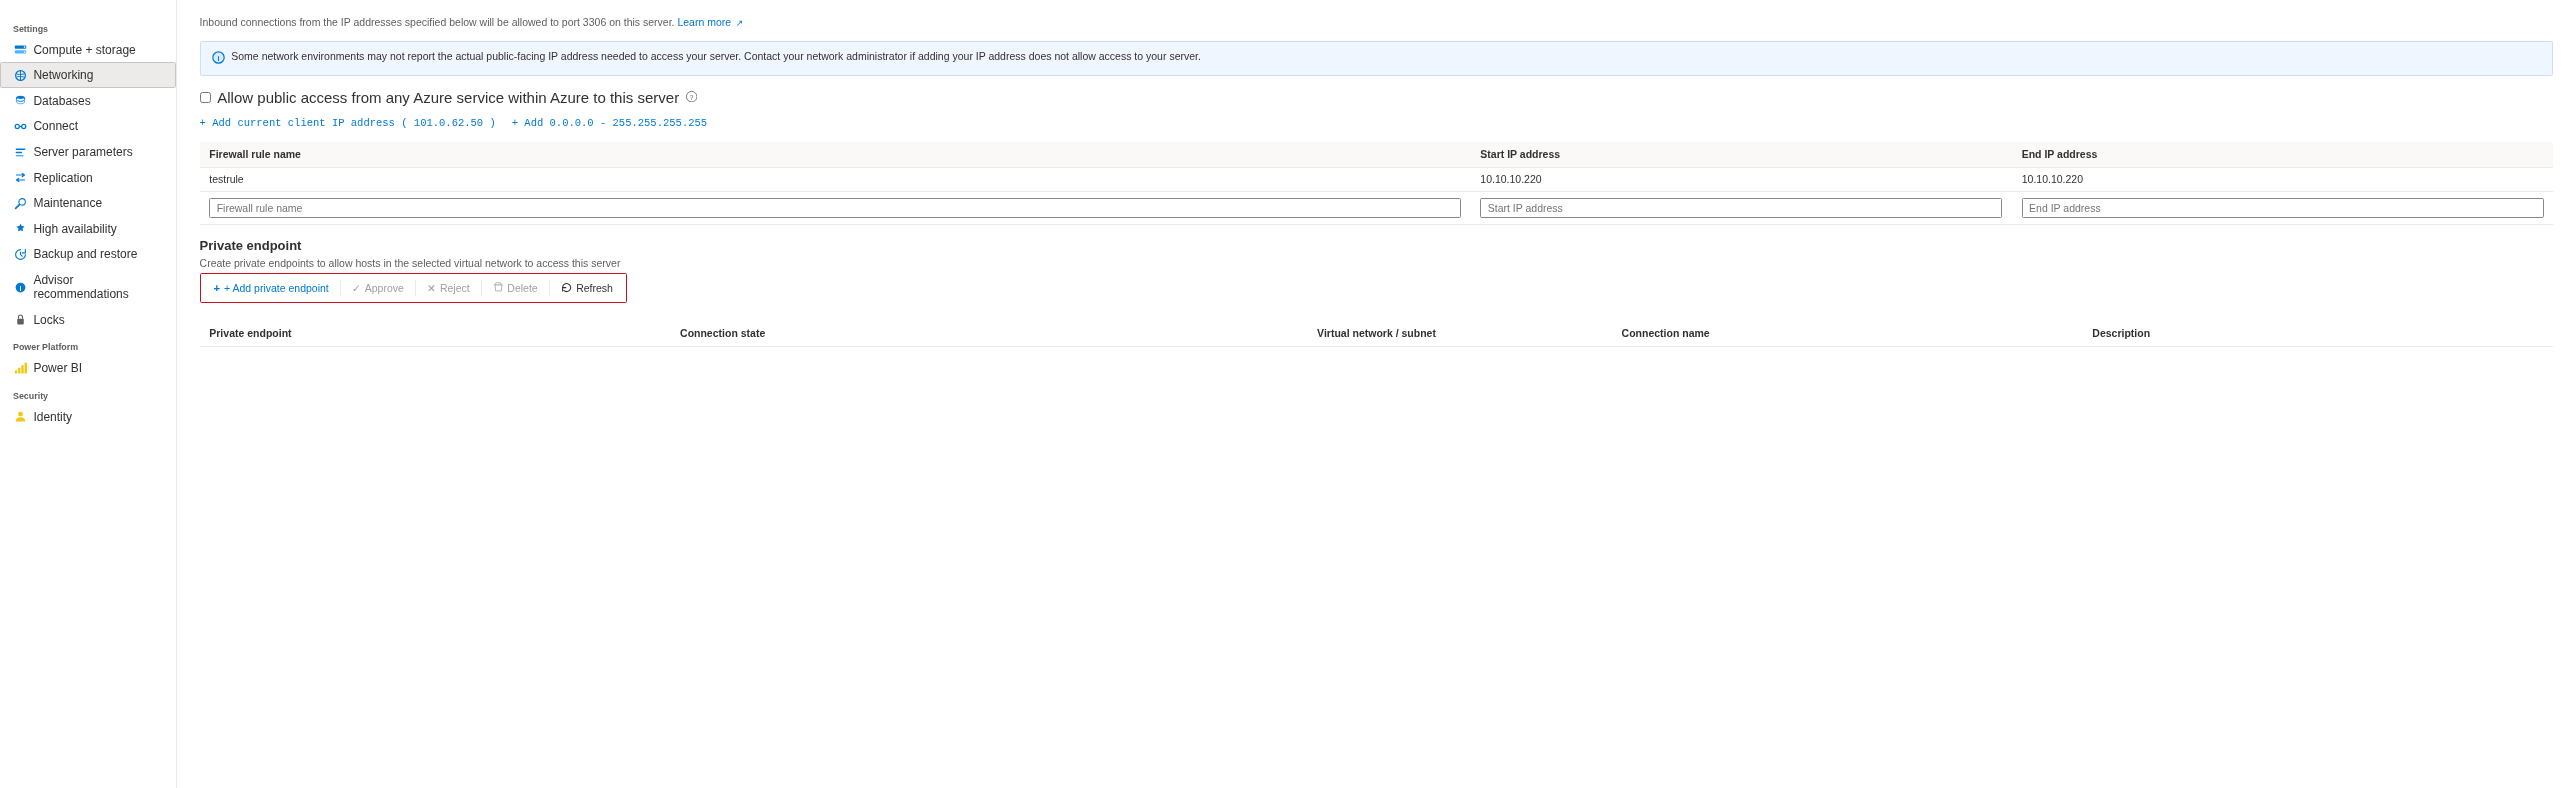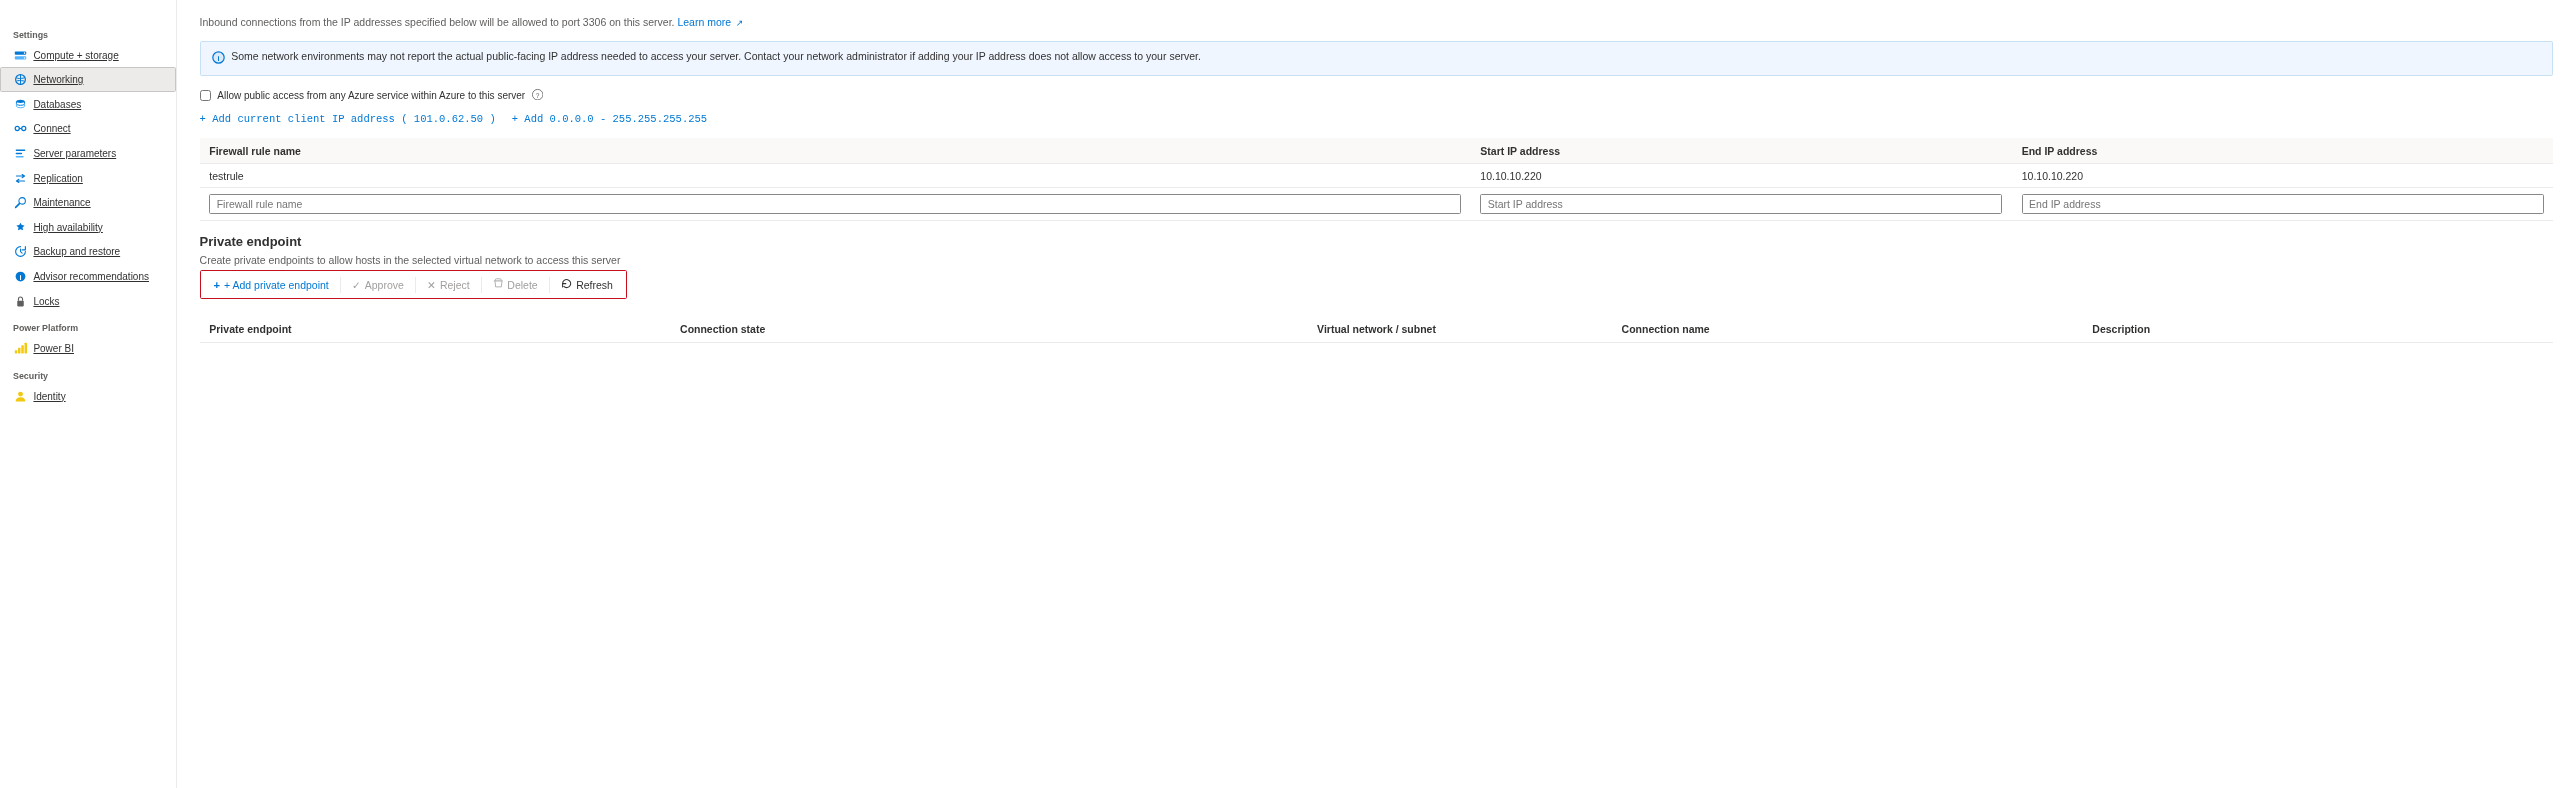--- a/index.html
+++ b/index.html
@@ -5,21 +5,21 @@
     * { box-sizing: border-box; margin: 0; padding: 0; }
     body { font-family: 'Segoe UI', Arial, sans-serif; font-size: 10.5px; color: #323130; background: #fff; display: flex; height: 100vh; overflow: hidden; }
 
     
     .sidebar {
       width: 177px;
       min-width: 177px;
       background: #fff;
       border-right: 0.8px solid #edebe9;
       overflow-y: auto;
-      padding: 20px 0;
+      padding: 14px 0;
     }
     .sidebar-section-label {
       font-size: 8.9px;
       font-weight: 600;
       color: #605e5c;
       padding: 9.7px 13px 3.2px 13px;
       text-transform: none;
     }
     .sidebar-item {
       display: flex;
@@ -37,21 +37,21 @@
     }
     .sidebar-item .icon {
       width: 13px;
       height: 13px;
       flex-shrink: 0;
       display: flex;
       align-items: center;
       justify-content: center;
       font-size: 11.3px;
     }
-    .sidebar-item .label { font-size: 10px; color: #323130; text-decoration: underline; }
+    .sidebar-item .label { font-size: 12px; color: #323130; }
 
     
     .main {
       flex: 1;
       overflow-y: auto;
       padding: 16px 22.6px;
       background: #fff;
     }
 
     
@@ -84,21 +84,21 @@
     .info-icon { color: #0078d4; font-size: 13px; margin-top: 0.8px; flex-shrink: 0; }
 
     
     .checkbox-row {
       display: flex;
       align-items: center;
       gap: 6.4px;
       margin-bottom: 11.3px;
     }
     .checkbox-row input[type=checkbox] { width: 11.3px; height: 11.3px; cursor: pointer; }
-    .checkbox-row label { font-size: 10px; color: #323130; cursor: pointer; }
+    .checkbox-row label { font-size: 15px; color: #323130; cursor: pointer; }
     .help-icon { color: #605e5c; font-size: 11.3px; }
 
     
     .links-row {
       display: flex;
       gap: 16px;
       margin-bottom: 13px;
       font-family: Liberation Mono, monospace;
     }
     .links-row a { color: #0078d4; text-decoration: none; font-size: 10.5px; }

